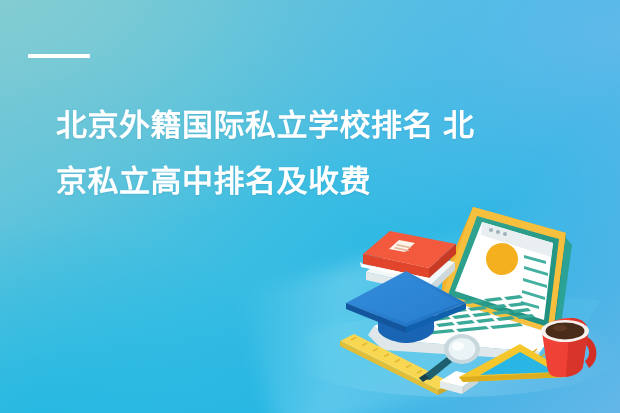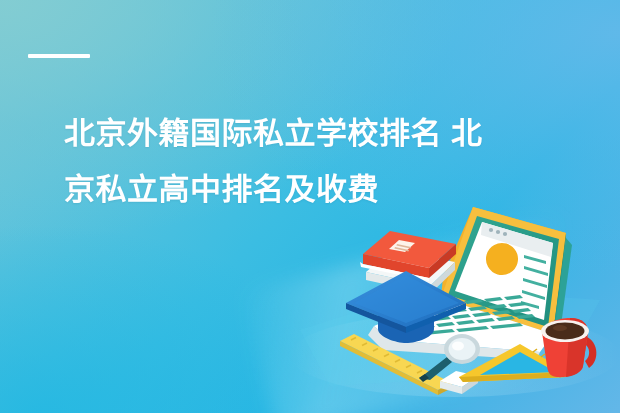--- a/index.html
+++ b/index.html
@@ -64,21 +64,21 @@
     width: 62px;
     height: 4px;
     background: #ffffff;
     border-radius: 1px;
   }
   .headline {
     position: absolute;
     left: 56px;
     top: 98px;
     width: 500px;
-    margin: 8px;
+    margin: 0;
     color: #ffffff;
     font-size: 31px;
     line-height: 56px;
     font-weight: 700;
     letter-spacing: 0.5px;
     white-space: pre-line;
     text-shadow: 0 1px 2px rgba(0,70,110,0.10);
   }
 
   

